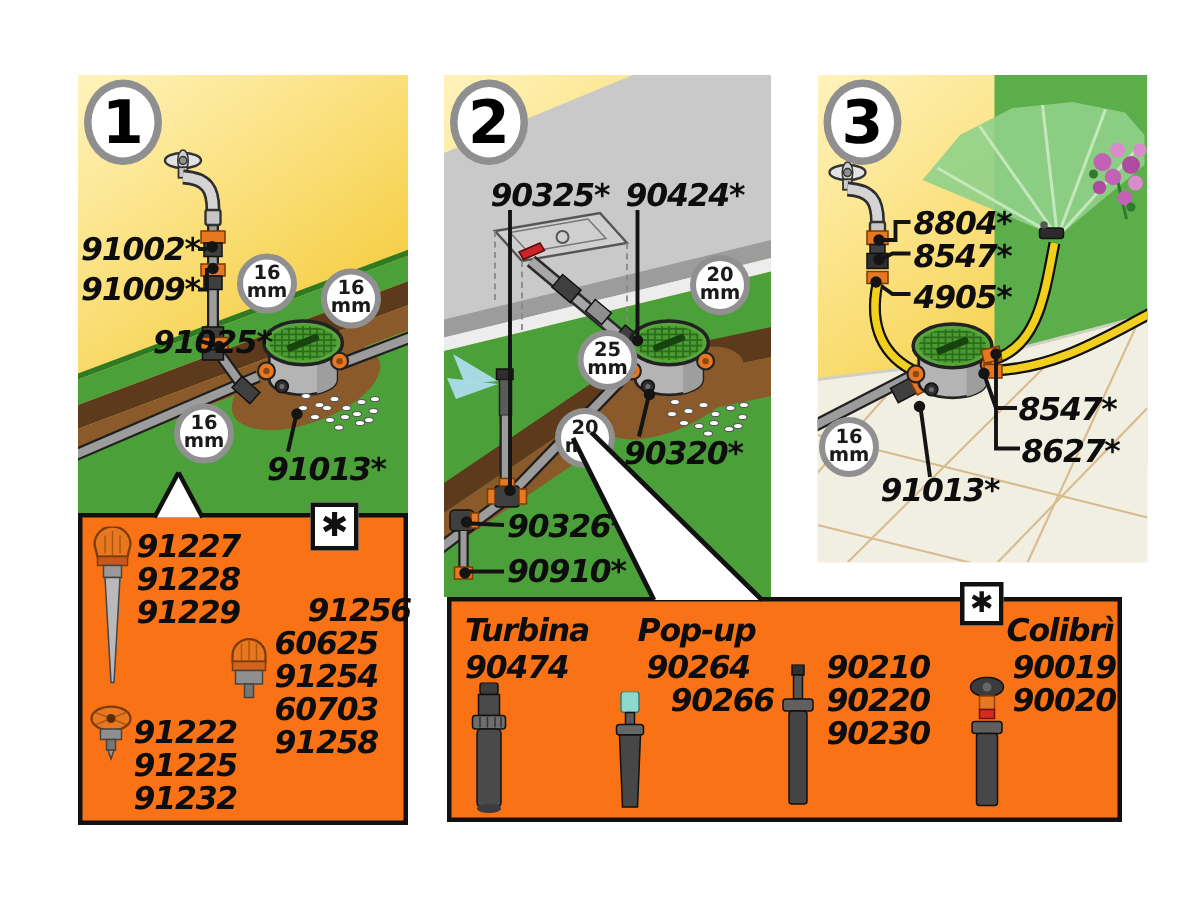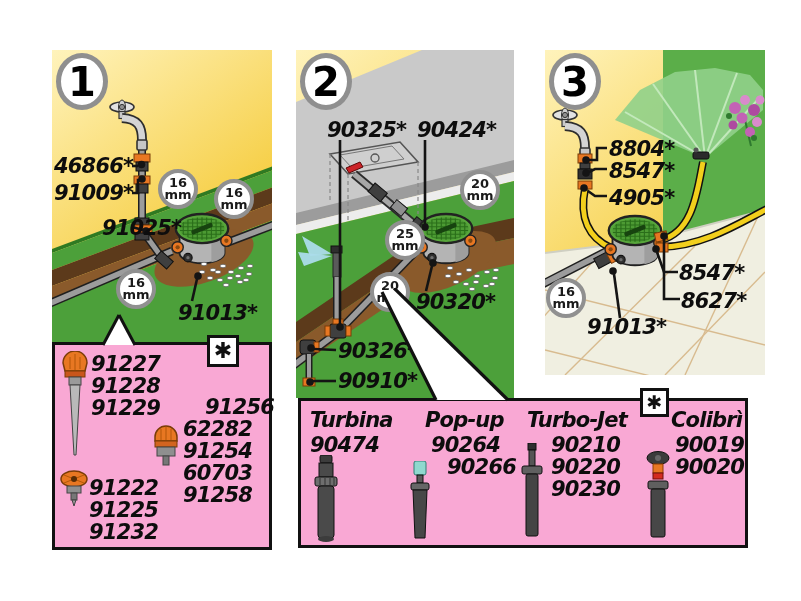--- a/index.html
+++ b/index.html
@@ -9,21 +9,21 @@
   .scene{position:absolute;left:0;top:0;z-index:1;}
   .leaders{position:absolute;left:0;top:0;z-index:4;pointer-events:none;}
   .stepnum{position:absolute;left:4px;top:3px;width:42px;height:47px;border:5px solid #8F8F8F;
            border-radius:50%;background:#fff;display:flex;align-items:center;justify-content:center;
            font:700 40px/1 "DejaVu Sans",sans-serif;color:#000;z-index:6;}
   .callout{position:absolute;font:italic 700 21px/1.05 "DejaVu Sans",sans-serif;letter-spacing:-0.8px;
            color:#0d0d0d;white-space:nowrap;z-index:6;}
   .mmbadge{position:absolute;width:32px;height:32px;border:4px solid #909090;border-radius:50%;
            background:#fff;display:flex;flex-direction:column;align-items:center;justify-content:center;
            z-index:5;font:700 13px/0.95 "DejaVu Sans",sans-serif;color:#1a1a1a;}
-  .pbox{position:absolute;background:#f9a8d4;border:3.5px solid #111;box-sizing:border-box;z-index:2;}
+  .pbox{position:absolute;background:#f97316;border:3.5px solid #111;box-sizing:border-box;z-index:2;}
   .code,.colname{position:absolute;font:italic 700 21px/1 "DejaVu Sans",sans-serif;
            letter-spacing:-0.8px;color:#0d0d0d;white-space:nowrap;}
   .astbox{position:absolute;background:#fff;border:3px solid #111;display:flex;align-items:center;
           justify-content:center;font:700 22px/1 "DejaVu Sans",sans-serif;color:#111;z-index:7;}
   .tail{position:absolute;z-index:3;pointer-events:none;}
   .picon{position:absolute;}
 </style>
 </head>
 <body>
 
@@ -146,21 +146,21 @@
       <g fill="#141414">
         <circle cx="89.5" cy="114.5" r="3.8"></circle>
           <circle cx="90" cy="129" r="3.8"></circle>
         <circle cx="94" cy="181" r="3.8"></circle>
           <circle cx="146" cy="226" r="3.8"></circle>
       </g>
     </svg>
     <div class="stepnum">
         <span>1</span>
       </div>
-    <span class="callout" style="left:2px;top:105px;">46866*</span>
+    <span class="callout" style="left:2px;top:105px;">91002*</span>
     <span class="callout" style="left:2px;top:132px;">91009*</span>
     <span class="callout" style="left:2px;top:167px;margin-left:48px;">91025*</span>
     <span class="callout" style="left:126px;top:252px;">91013*</span>
     <div class="mmbadge" style="left:106px;top:119px;">
       <span>16</span>
       <span>mm</span>
     </div>
     <div class="mmbadge" style="left:162px;top:129px;">
       <span>16</span>
       <span>mm</span>
@@ -196,21 +196,21 @@
         <line x1="6" y1="14" x2="26" y2="6" stroke="#B25708"></line>
       <circle cx="16" cy="10" r="3" fill="#5A2D05"></circle>
       <rect x="9" y="17" width="14" height="7" fill="#8F8F8F" stroke="#444"></rect>
       <rect x="13" y="24" width="6" height="7" fill="#777" stroke="#444"></rect>
       <polygon points="14,31 18,31 16,37" fill="#999" stroke="#444"></polygon>
     </svg>
     <span class="code" style="left:36px;top:9px;">91227</span>
     <span class="code" style="left:36px;top:31px;">91228</span>
     <span class="code" style="left:36px;top:53px;">91229</span>
     <span class="code" style="left:128px;top:52px;margin-left:22px;">91256</span>
-    <span class="code" style="left:128px;top:74px;">62282</span>
+    <span class="code" style="left:128px;top:74px;">60625</span>
     <span class="code" style="left:128px;top:96px;">91254</span>
     <span class="code" style="left:128px;top:118px;">60703</span>
     <span class="code" style="left:128px;top:140px;">91258</span>
     <span class="code" style="left:34px;top:133px;">91222</span>
     <span class="code" style="left:34px;top:155px;">91225</span>
     <span class="code" style="left:34px;top:177px;">91232</span>
   </div>
   <svg class="tail" style="left:100px;top:312px;" width="40" height="34">
     <polygon points="3,33 19,3 35,33" fill="#fff"></polygon>
     <line x1="3" y1="33" x2="19" y2="3" stroke="#111" stroke-width="3"></line>
@@ -336,21 +336,20 @@
       <span>mm</span>
     </div>
   </div>
 
   <div class="pbox" style="left:298px;top:398px;width:450px;height:150px;">
     <span class="colname" style="left:9px;top:9px;">Turbina</span>
     <span class="code" style="left:9px;top:34px;">90474</span>
     <span class="colname" style="left:124px;top:9px;">Pop-up</span>
     <span class="code" style="left:130px;top:34px;">90264</span>
     <span class="code" style="left:130px;top:56px;margin-left:16px;">90266</span>
-    <span class="colname" style="left:226px;top:9px;">Turbo-Jet</span>
     <span class="code" style="left:250px;top:34px;">90210</span>
     <span class="code" style="left:250px;top:56px;">90220</span>
     <span class="code" style="left:250px;top:78px;">90230</span>
     <span class="colname" style="left:370px;top:9px;">Colibrì</span>
     <span class="code" style="left:374px;top:34px;">90019</span>
     <span class="code" style="left:374px;top:56px;">90020</span>
     <svg class="picon" style="left:12px;top:54px;" width="26" height="88">
       <rect x="7" y="0" width="12" height="8" rx="2" fill="#3C3C3C" stroke="#111"></rect>
       <rect x="6" y="8" width="14" height="14" fill="#4A4A4A" stroke="#111"></rect>
       <rect x="2" y="22" width="22" height="9" rx="2" fill="#6E6E6E" stroke="#111"></rect>

